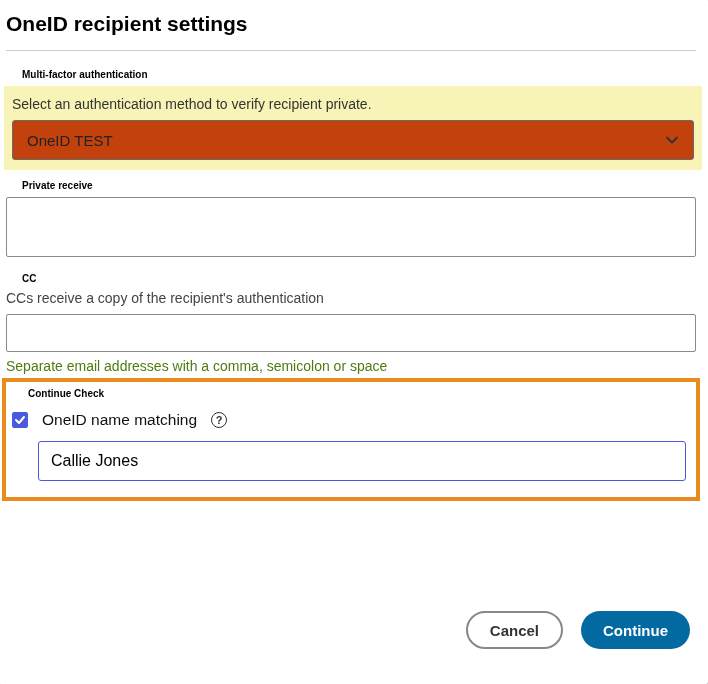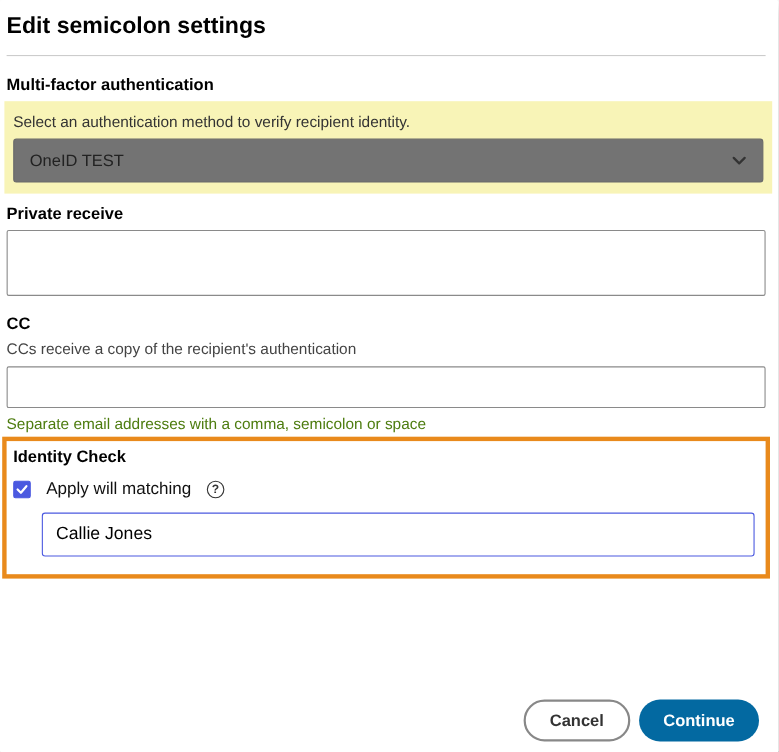--- a/index.html
+++ b/index.html
@@ -22,23 +22,23 @@
     font-size: 21px;
     font-weight: 700;
     margin: 6px 0 14px 0;
   }
   .hr {
     border: none;
     border-top: 1px solid #ccc;
     margin: 0 0 18px 0;
   }
   .section-label {
-    font-size: 15px;
+    font-size: 10px;
     font-weight: 700;
-    margin: 0 0 6px 0;
+    margin: 0 0 6px 16px;
   }
 
   
   .mfa-block {
     background: #f8f4b7;
     padding: 10px 8px 10px 8px;
     margin: 6px -6px 10px -2px;
   }
   .mfa-desc {
     font-size: 14px;
@@ -47,21 +47,21 @@
   }
   .select-wrap {
     position: relative;
   }
   .auth-select {
     width: 100%;
     height: 40px;
     padding: 0 40px 0 14px;
     font-size: 15px;
     color: #222;
-    background: #737373;
+    background: #c2410c;
     border: 1px solid #6a6a6a;
     border-radius: 3px;
     appearance: none;
     -webkit-appearance: none;
   }
   .chevron {
     position: absolute;
     right: 14px; top: 50%;
     transform: translateY(-50%);
     pointer-events: none;
@@ -139,23 +139,23 @@
     border: 1px solid #4b59e0;
     border-radius: 3px;
     padding: 16px 12px;
     font-size: 16px;
   }
 
   
   .footer {
     position: absolute;
     right: 18px;
-    bottom: 10px;
+    bottom: 35px;
     display: flex;
-    gap: 8px;
+    gap: 18px;
   }
   .btn {
     height: 38px;
     border-radius: 19px;
     padding: 0 22px;
     font-size: 15px;
     font-weight: 700;
     cursor: pointer;
     border: none;
   }
@@ -167,27 +167,27 @@
   .btn-primary {
     background: #0369a1;
     color: #fff;
   }
 </style>
 </head>
 <body>
 
 <div class="panel">
 
-  <h1 class="title">Edit semicolon settings</h1>
+  <h1 class="title">OneID recipient settings</h1>
   <hr class="hr">
 
   
   <div class="section-label">Multi-factor authentication</div>
   <div class="mfa-block">
-    <div class="mfa-desc">Select an authentication method to verify recipient identity.</div>
+    <div class="mfa-desc">Select an authentication method to verify recipient private.</div>
     <div class="select-wrap">
       <input class="auth-select" readonly="" value="OneID TEST" style="">
       <span class="chevron">
         <svg width="16" height="16" viewBox="0 0 16 16">
             <path d="M3 5.5 L8 10.5 L13 5.5" fill="none" stroke="#333" stroke-width="2" stroke-linecap="round" stroke-linejoin="round"></path>
           </svg>
       </span>
     </div>
   </div>
 
@@ -198,28 +198,28 @@
   <div style="height:12px"></div>
 
   
   <div class="section-label">CC</div>
   <div class="desc">CCs receive a copy of the recipient's authentication</div>
   <input class="textbox single" type="text" value="" style="">
   <div class="hint">Separate email addresses with a comma, semicolon or space</div>
 
   
   <div class="idcheck">
-    <div class="section-label">Identity Check</div>
+    <div class="section-label">Continue Check</div>
     <div class="checkbox-row">
       <span class="chk">
         <svg width="12" height="12" viewBox="0 0 12 12">
             <path d="M2 6 L5 9 L10 3" fill="none" stroke="#fff" stroke-width="2" stroke-linecap="round" stroke-linejoin="round"></path>
           </svg>
       </span>
-      <span class="chk-label">Apply will matching</span>
+      <span class="chk-label">OneID name matching</span>
       <span class="help">?</span>
     </div>
     <input class="name-input" type="text" value="Callie Jones" style="">
   </div>
 
   
   <div class="footer">
     <button class="btn btn-secondary">Cancel</button>
     <button class="btn btn-primary">Continue</button>
   </div>

